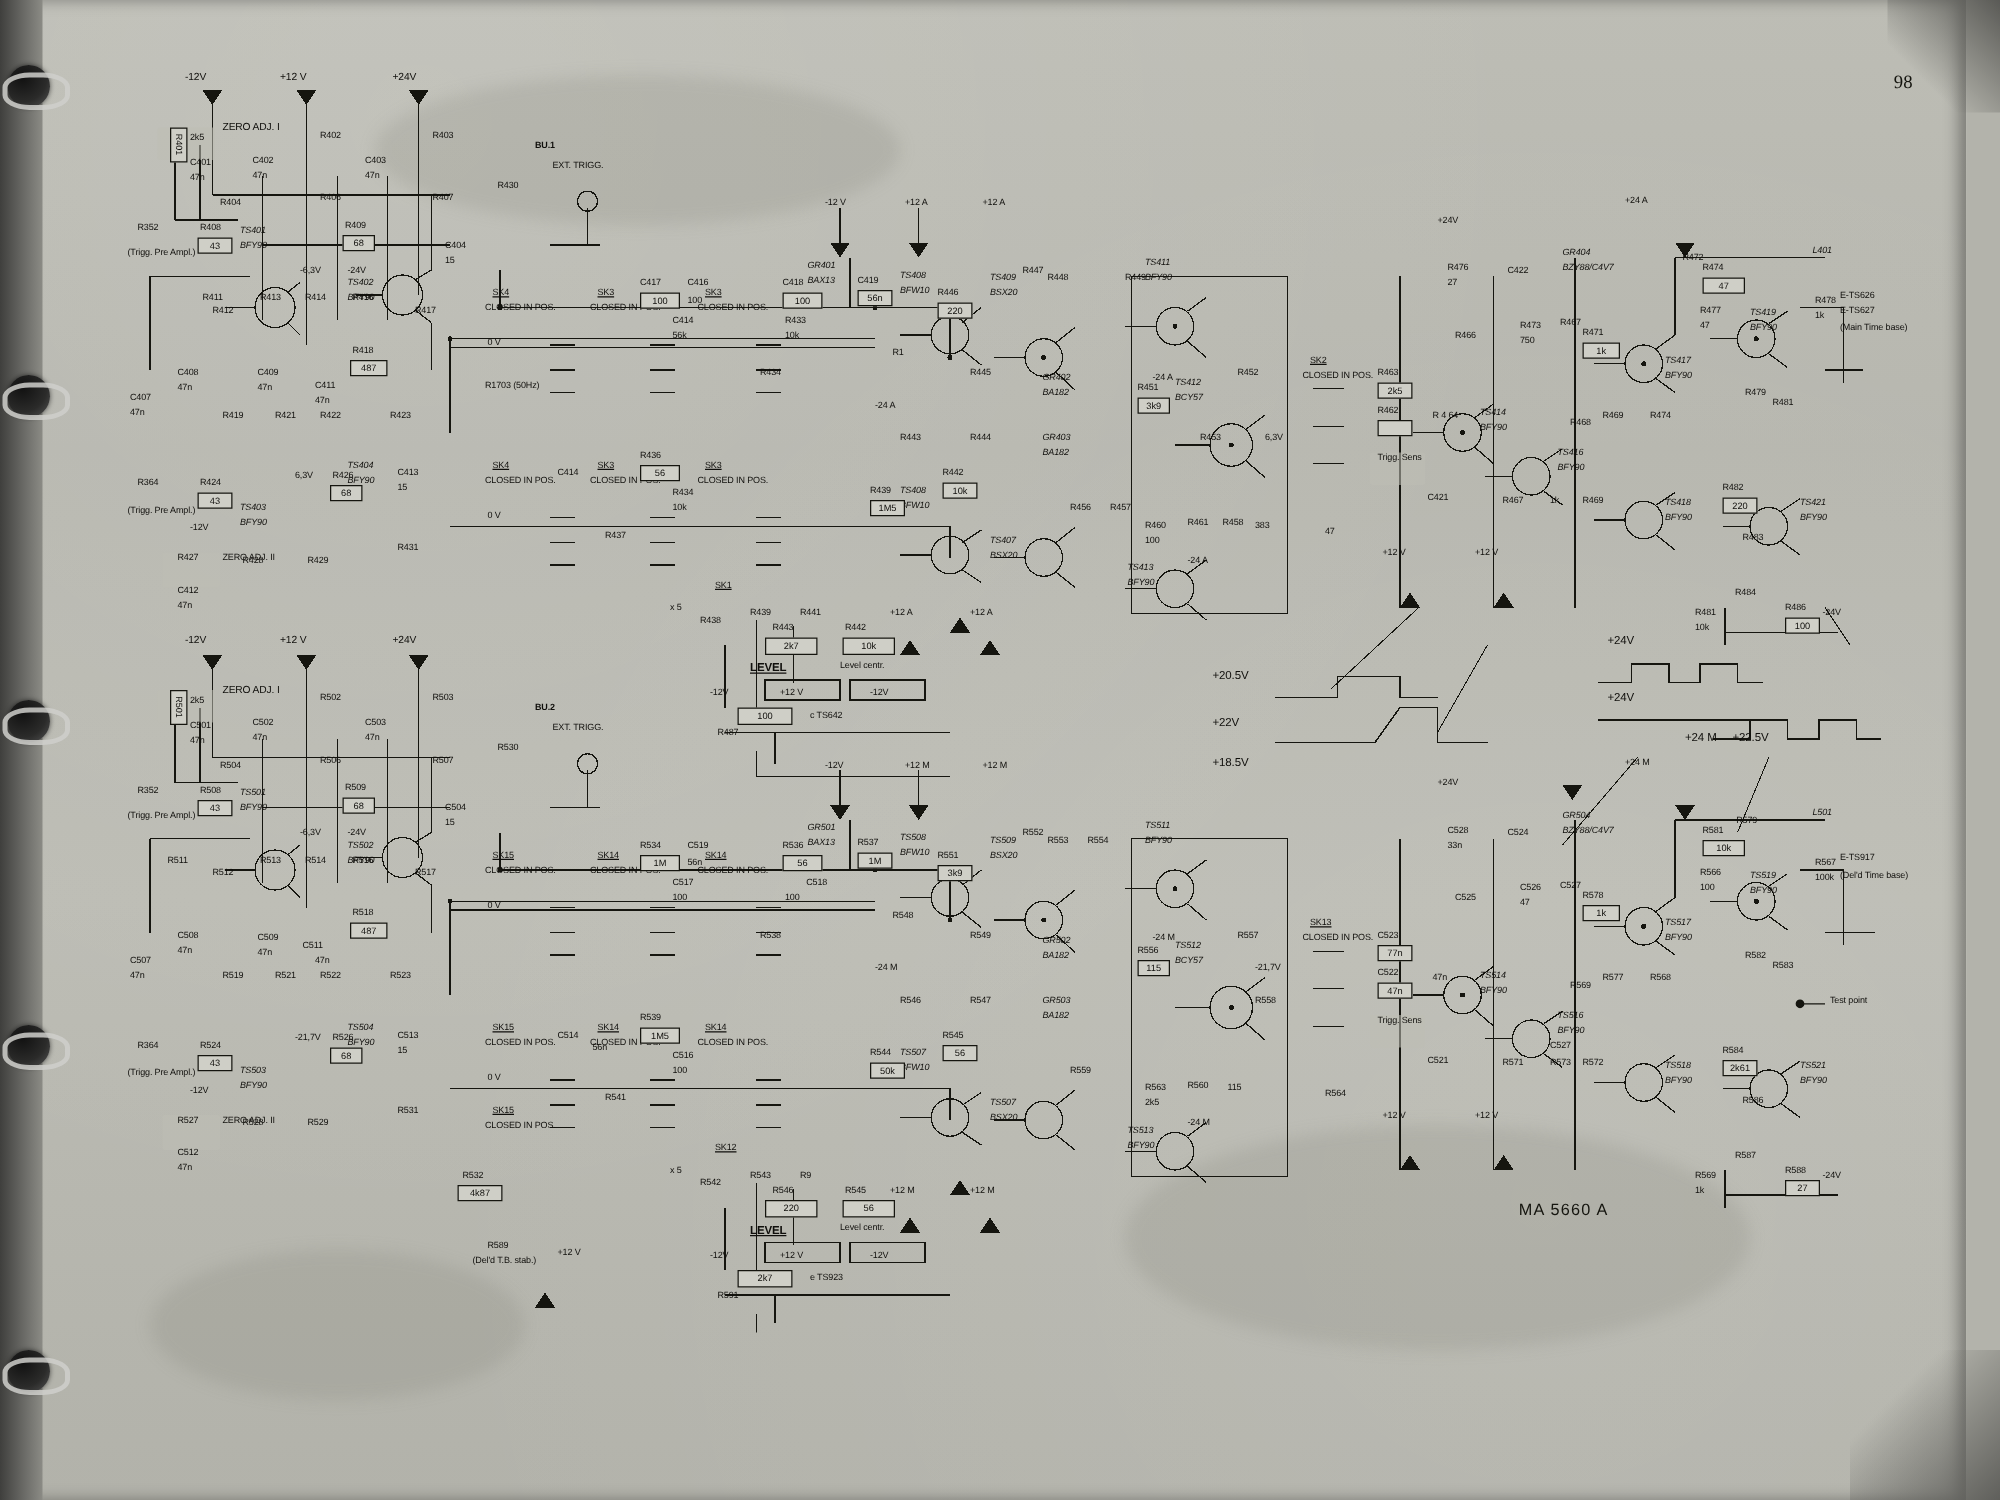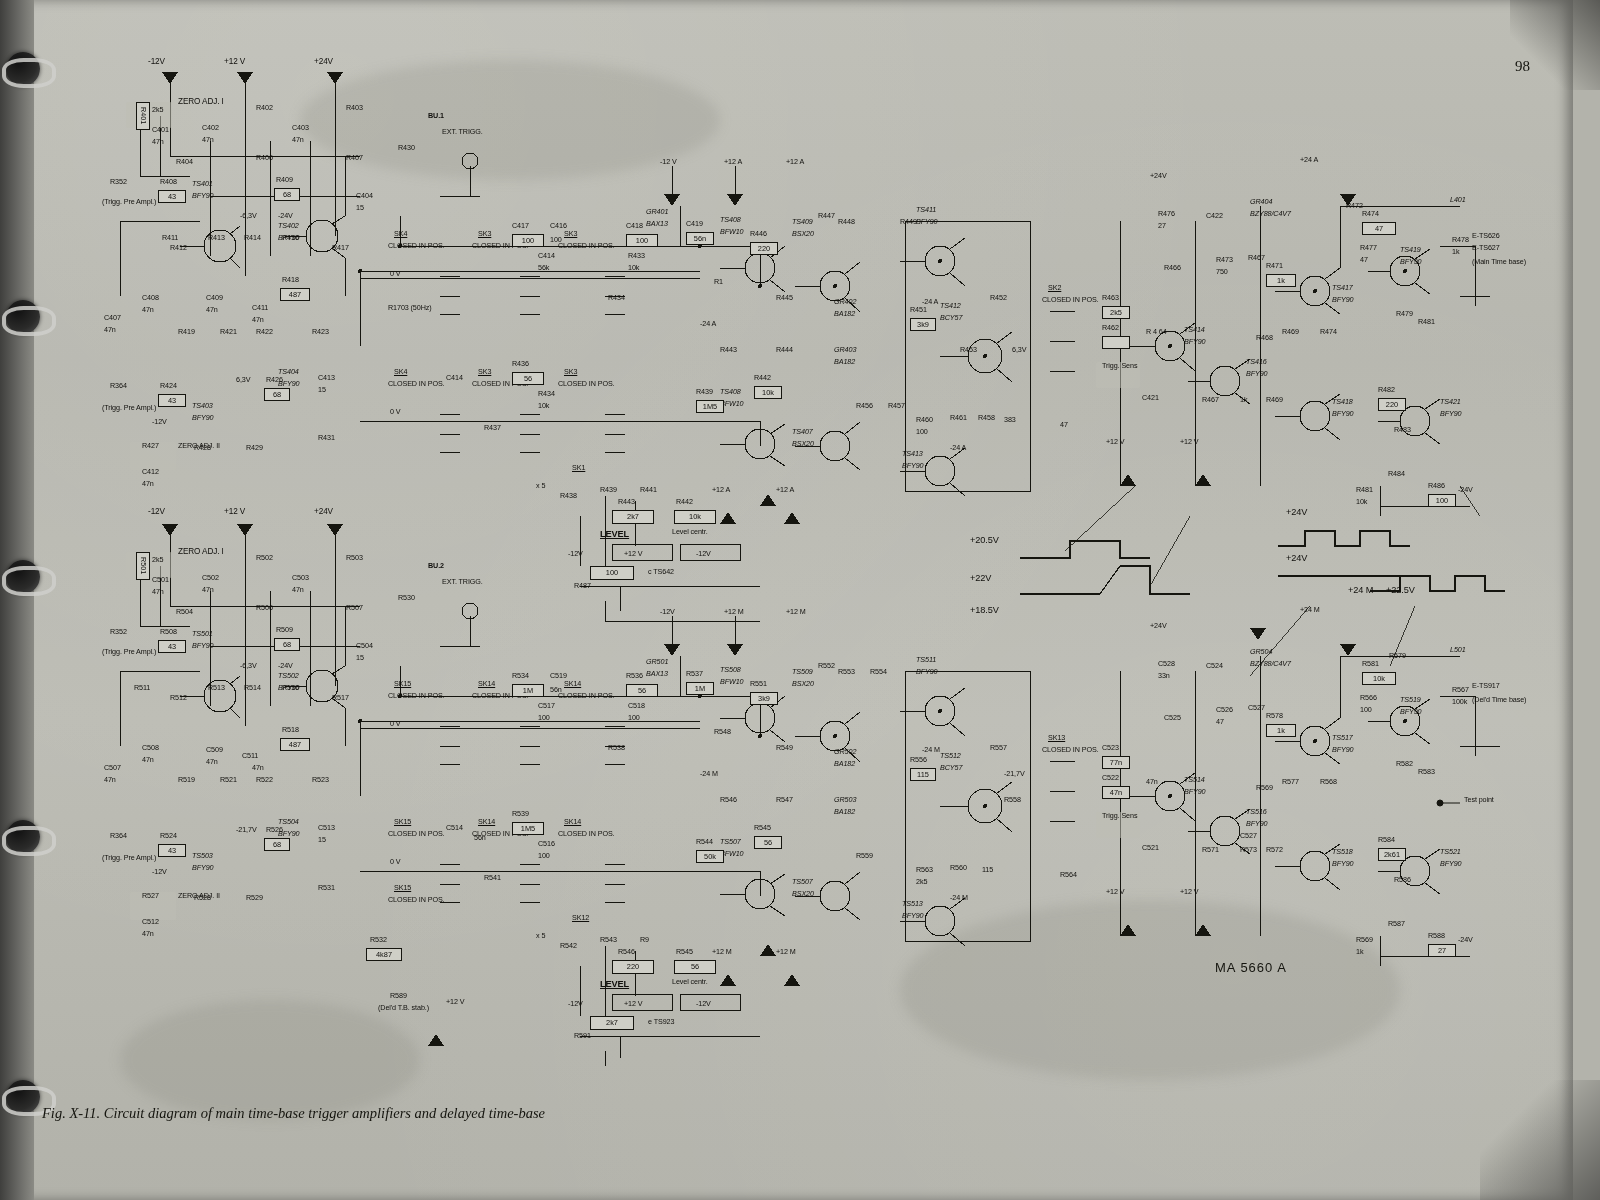--- a/index.html
+++ b/index.html
@@ -87,21 +87,20 @@
   <div class="hole" style="top:300px;"></div>
   <div class="ring" style="top:306px;"></div>
   <div class="hole" style="top:560px;"></div>
   <div class="ring" style="top:566px;"></div>
   <div class="hole" style="top:820px;"></div>
   <div class="ring" style="top:826px;"></div>
   <div class="hole" style="top:1080px;"></div>
   <div class="ring" style="top:1086px;"></div>
 
   <div id="pagenum">98</div>
-  <div id="caption">Fig. X-11. Circuit diagram of main time-base trigger amplifiers and delayed time-base</div>
   <div id="drawingcode">MA 5660 A</div>
 
   <div id="schem">
     <svg width="1470" height="1020" viewBox="0 0 1470 1020">
       <defs>
         <g id="res-h">
             <rect x="0" y="0" width="22" height="8" fill="none" stroke="#15150f" stroke-width="1"></rect>
           </g>
         <g id="tri-dn">
             <path d="M -6 -9 L 6 -9 L 0 0 Z" fill="#15150f"></path>
@@ -722,21 +721,21 @@
     <div class="lbl s7" style="left:328px;top:850px;">CLOSED IN POS.</div>
 
     <div class="box" style="left:452px;top:638px;width:30px;height:11px;">1M</div>
     <div class="lbl s7" style="left:452px;top:626px;">R534</div>
     <div class="lbl s7" style="left:490px;top:626px;">C519</div>
     <div class="lbl s7" style="left:490px;top:640px;">56n</div>
     <div class="lbl s7" style="left:478px;top:656px;text-align:right;">C517</div>
     <div class="lbl s7" style="left:478px;top:668px;">100</div>
     <div class="box" style="left:566px;top:638px;width:30px;height:11px;">56</div>
     <div class="lbl s7" style="left:566px;top:626px;">R536</div>
-    <div class="lbl s7" style="left:568px;top:656px;">C518</div>
+    <div class="lbl s7" style="left:585px;top:656px;">C518</div>
     <div class="lbl s7" style="left:568px;top:668px;">100</div>
     <div class="box" style="left:626px;top:636px;width:26px;height:11px;">1M</div>
     <div class="lbl s7" style="left:626px;top:624px;">R537</div>
     <div class="lbl s7" style="left:548px;top:698px;">R538</div>
     <div class="box" style="left:452px;top:776px;width:30px;height:11px;">1M5</div>
     <div class="lbl s7" style="left:452px;top:764px;">R539</div>
     <div class="lbl s7" style="left:386px;top:778px;">C514</div>
     <div class="lbl s7" style="left:414px;top:788px;">56n</div>
     <div class="lbl s7" style="left:478px;top:794px;">C516</div>
     <div class="lbl s7" style="left:478px;top:806px;">100</div>

